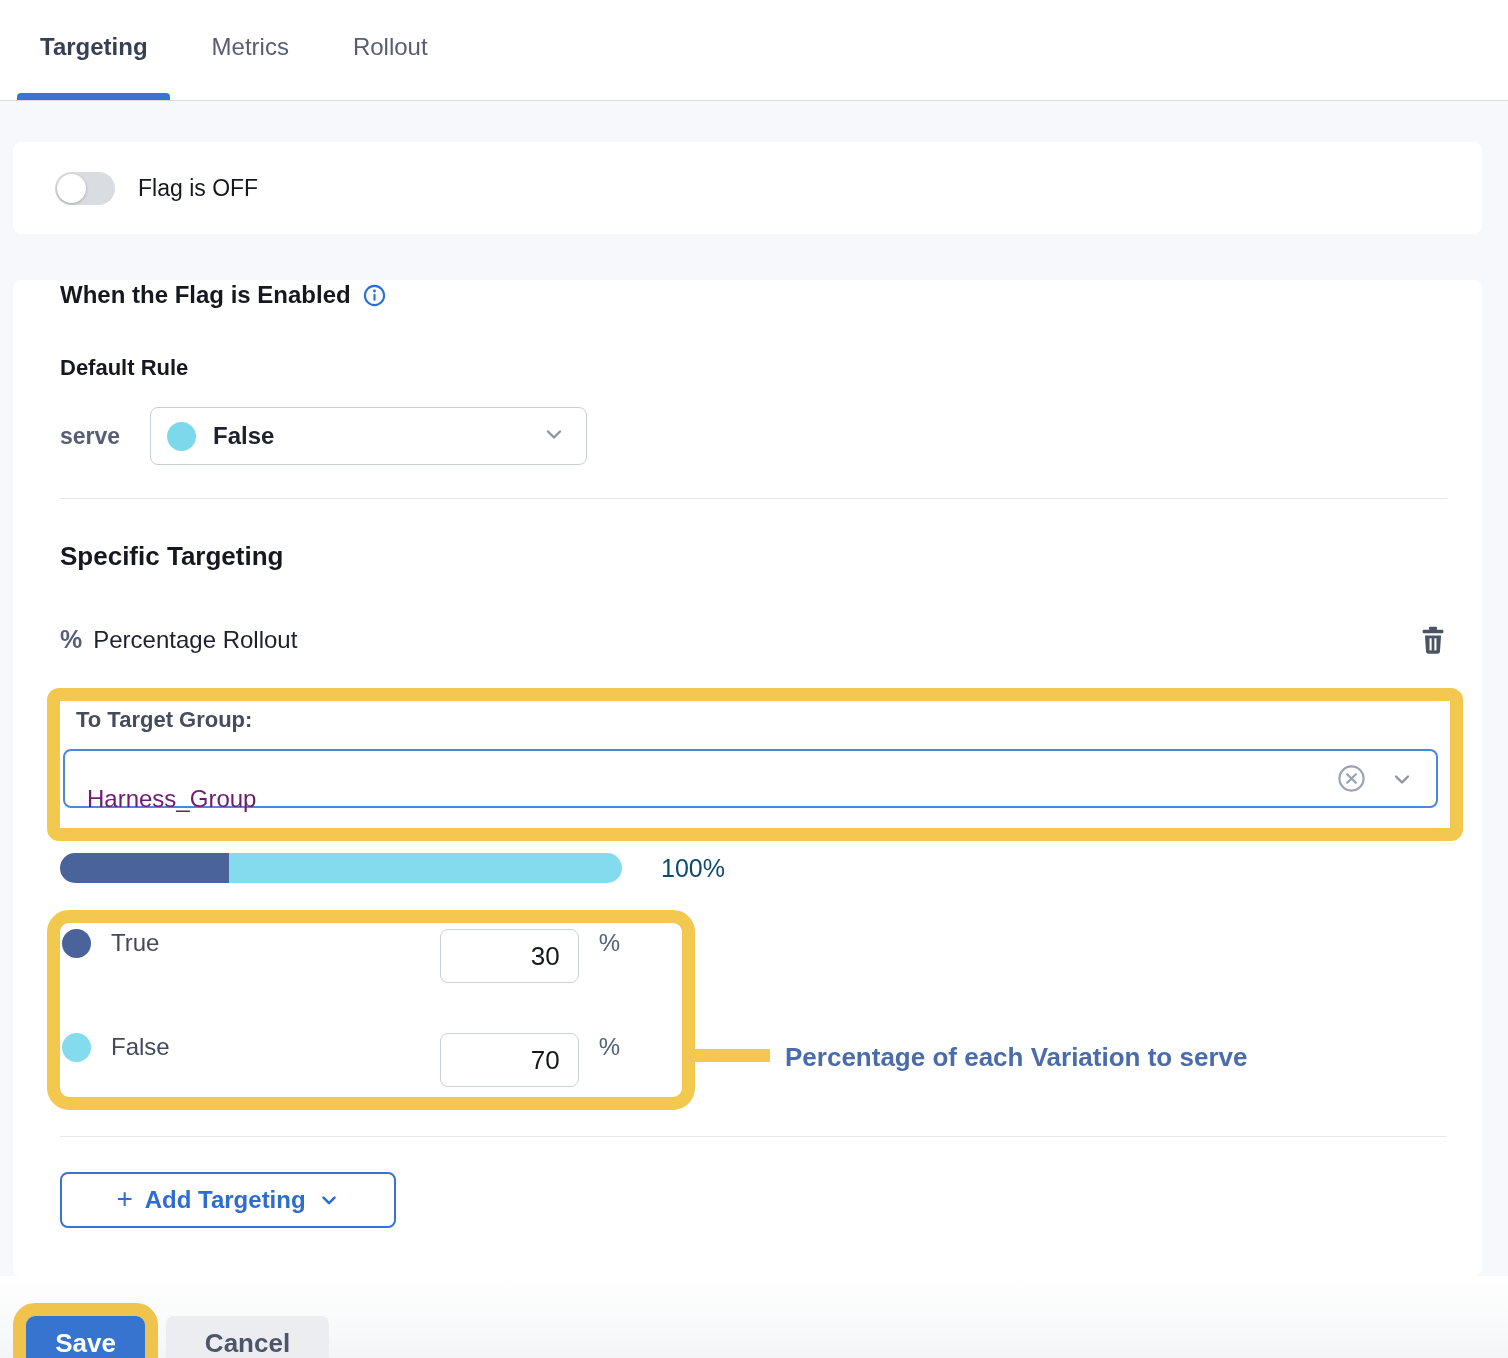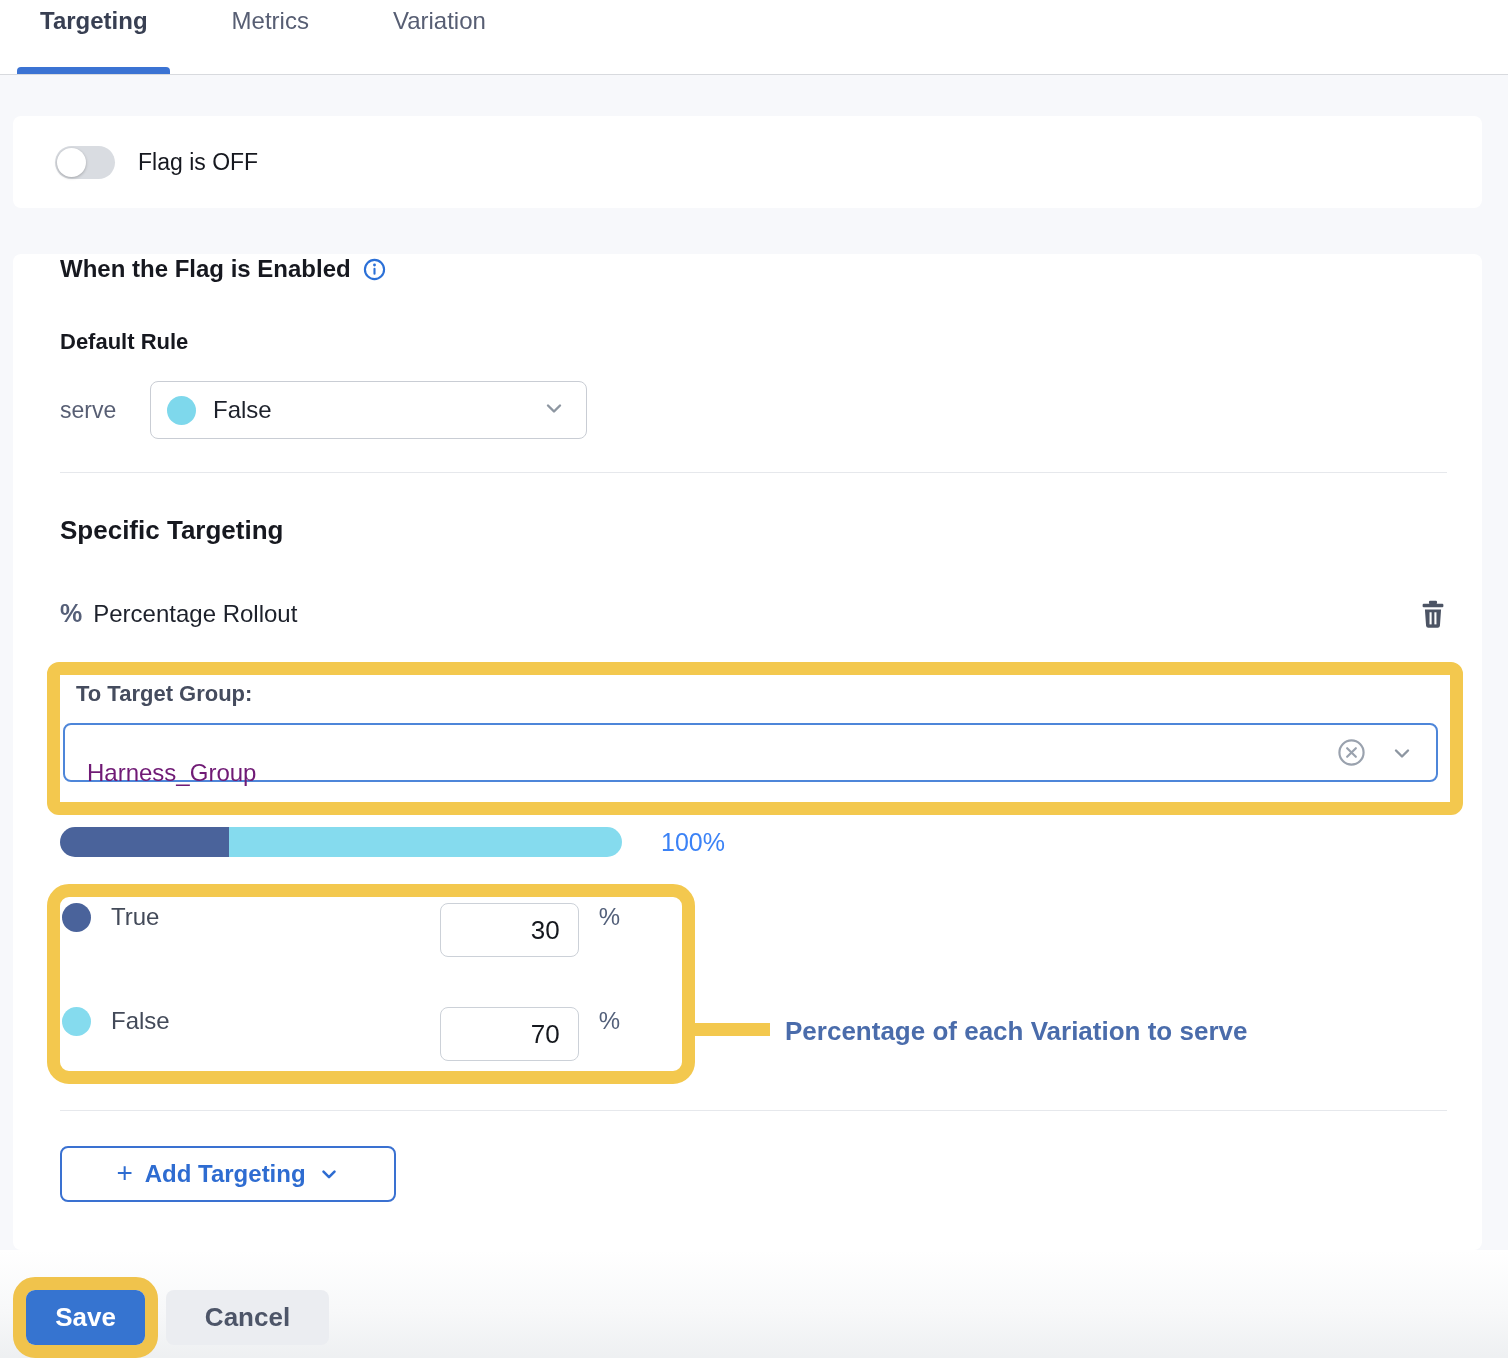--- a/index.html
+++ b/index.html
@@ -3,22 +3,22 @@
 <meta charset="utf-8">
 <style>
   * { margin:0; padding:0; box-sizing:border-box; }
   html,body { width:1508px; height:1358px; }
   body {
     font-family:"Liberation Sans","DejaVu Sans",sans-serif;
     background:#ffffff; color:#16181f; overflow:hidden;
   }
   
   .tabbar {
-    height:75px; background:#ffffff; border-bottom:1px solid #d8dade;
-    display:flex; align-items:flex-end; padding-left:40px;gap:20px;
+    height:101px; background:#ffffff; border-bottom:1px solid #d8dade;
+    display:flex; align-items:flex-end; padding-left:40px;
   }
   .tab {
     position:relative; font-size:24px; color:#575e73; padding:0 0 39px 0;
     margin-right:64px; cursor:pointer;
   }
   .tab.active { color:#383f52; font-weight:bold; }
   .tab.active .underline {
     position:absolute; left:-23px; bottom:0; width:153px; height:7px;
     background:#3b73d3; border-radius:4px 4px 0 0;
   }
@@ -34,21 +34,21 @@
   .toggle-label { margin-left:23px; font-size:23px; color:#16181f; }
 
   .card-rules { height:996px; padding:0 35px 0 47px; position:relative; }
 
   .heading-row { margin-top:46px; height:30px; display:flex; align-items:center; }
   .heading-row h2 { font-size:24px; font-weight:bold; color:#16181f; }
   .info-ico { margin-left:12px; width:23px; height:23px; display:inline-block; }
 
   .sub-h { margin-top:45px; font-size:22px; font-weight:bold; color:#16181f; height:26px; }
 
-  .serve-row { margin-top:26px; height:58px; display:flex; align-items:center; }
+  .serve-row { margin-top:26px; height:58px; display:flex; align-items:center;font-weight:bold; }
   .serve-label { font-size:23px; color:#575e73; width:90px; }
   .select {
     width:437px; height:58px; border:1px solid #c9cdd4; border-radius:8px; background:#fff;
     display:flex; align-items:center; padding:0 20px 0 16px; cursor:pointer;
   }
   .dot { width:29px; height:29px; border-radius:50%; flex:0 0 auto; }
   .select .val { margin-left:17px; font-size:24px; color:#1d212b; flex:1; }
 
   .hr { border:none; border-top:1px solid #e6e8ec; margin-top:33px; height:0; }
   .hr2 { border:none; border-top:1px solid #e6e8ec; margin-top:26px; height:0; }
@@ -66,21 +66,21 @@
     margin:16px 0 0 -13px; height:59px; border:2px solid #4e86d9; border-radius:8px;
     display:flex; align-items:center; padding:0 22px; cursor:pointer; background:#fff;
   }
   .combobox .val { font-size:24px; color:#701a75; flex:1;margin-top:40px; }
   .cb-clear { width:29px; height:29px; cursor:pointer; }
   .cb-chev { margin-left:24px; width:24px; height:24px; cursor:pointer; }
 
   .bar-row { margin-top:12px; height:30px; display:flex; align-items:center; }
   .bar { width:562px; height:30px; border-radius:15px; overflow:hidden; display:flex; }
   .seg { height:100%; }
-  .bar-total { margin-left:39px; font-size:25px; font-weight:500; color:#3b82f6; }
+  .bar-total { margin-left:39px; font-size:25px; font-weight:500; color:#0c4a6e; }
 
   .ybox2 { margin-top:27px; margin-left:-13px; width:648px; padding:6px 62px 10px 2px; }
   .vrow { height:54px; display:flex; align-items:flex-start; }
   .vrow + .vrow { margin-top:50px; }
   .vrow .vname { margin-left:20px; font-size:24px; color:#434a59; flex:1; }
   .weight-input {
     width:139px; height:54px; border:1.5px solid #ccd1d8; border-radius:8px;
     font-family:inherit; font-size:26px; color:#15181e; text-align:right; padding-right:18px; outline:none;
   }
   .vrow .psign { margin-left:20px; font-size:24px; color:#53607a; }
@@ -119,21 +119,21 @@
 
   <header class="tabbar">
     <div class="tab active">
       <span>Targeting</span>
       <span class="underline"></span>
     </div>
     <div class="tab">
       <span>Metrics</span>
     </div>
     <div class="tab">
-      <span>Variation</span>
+      <span>Rollout</span>
     </div>
   </header>
 
   <div class="main">
 
     <section class="card card-toggle">
       <div class="toggle">
         <div class="knob"></div>
       </div>
       <span class="toggle-label">Flag is OFF</span>

